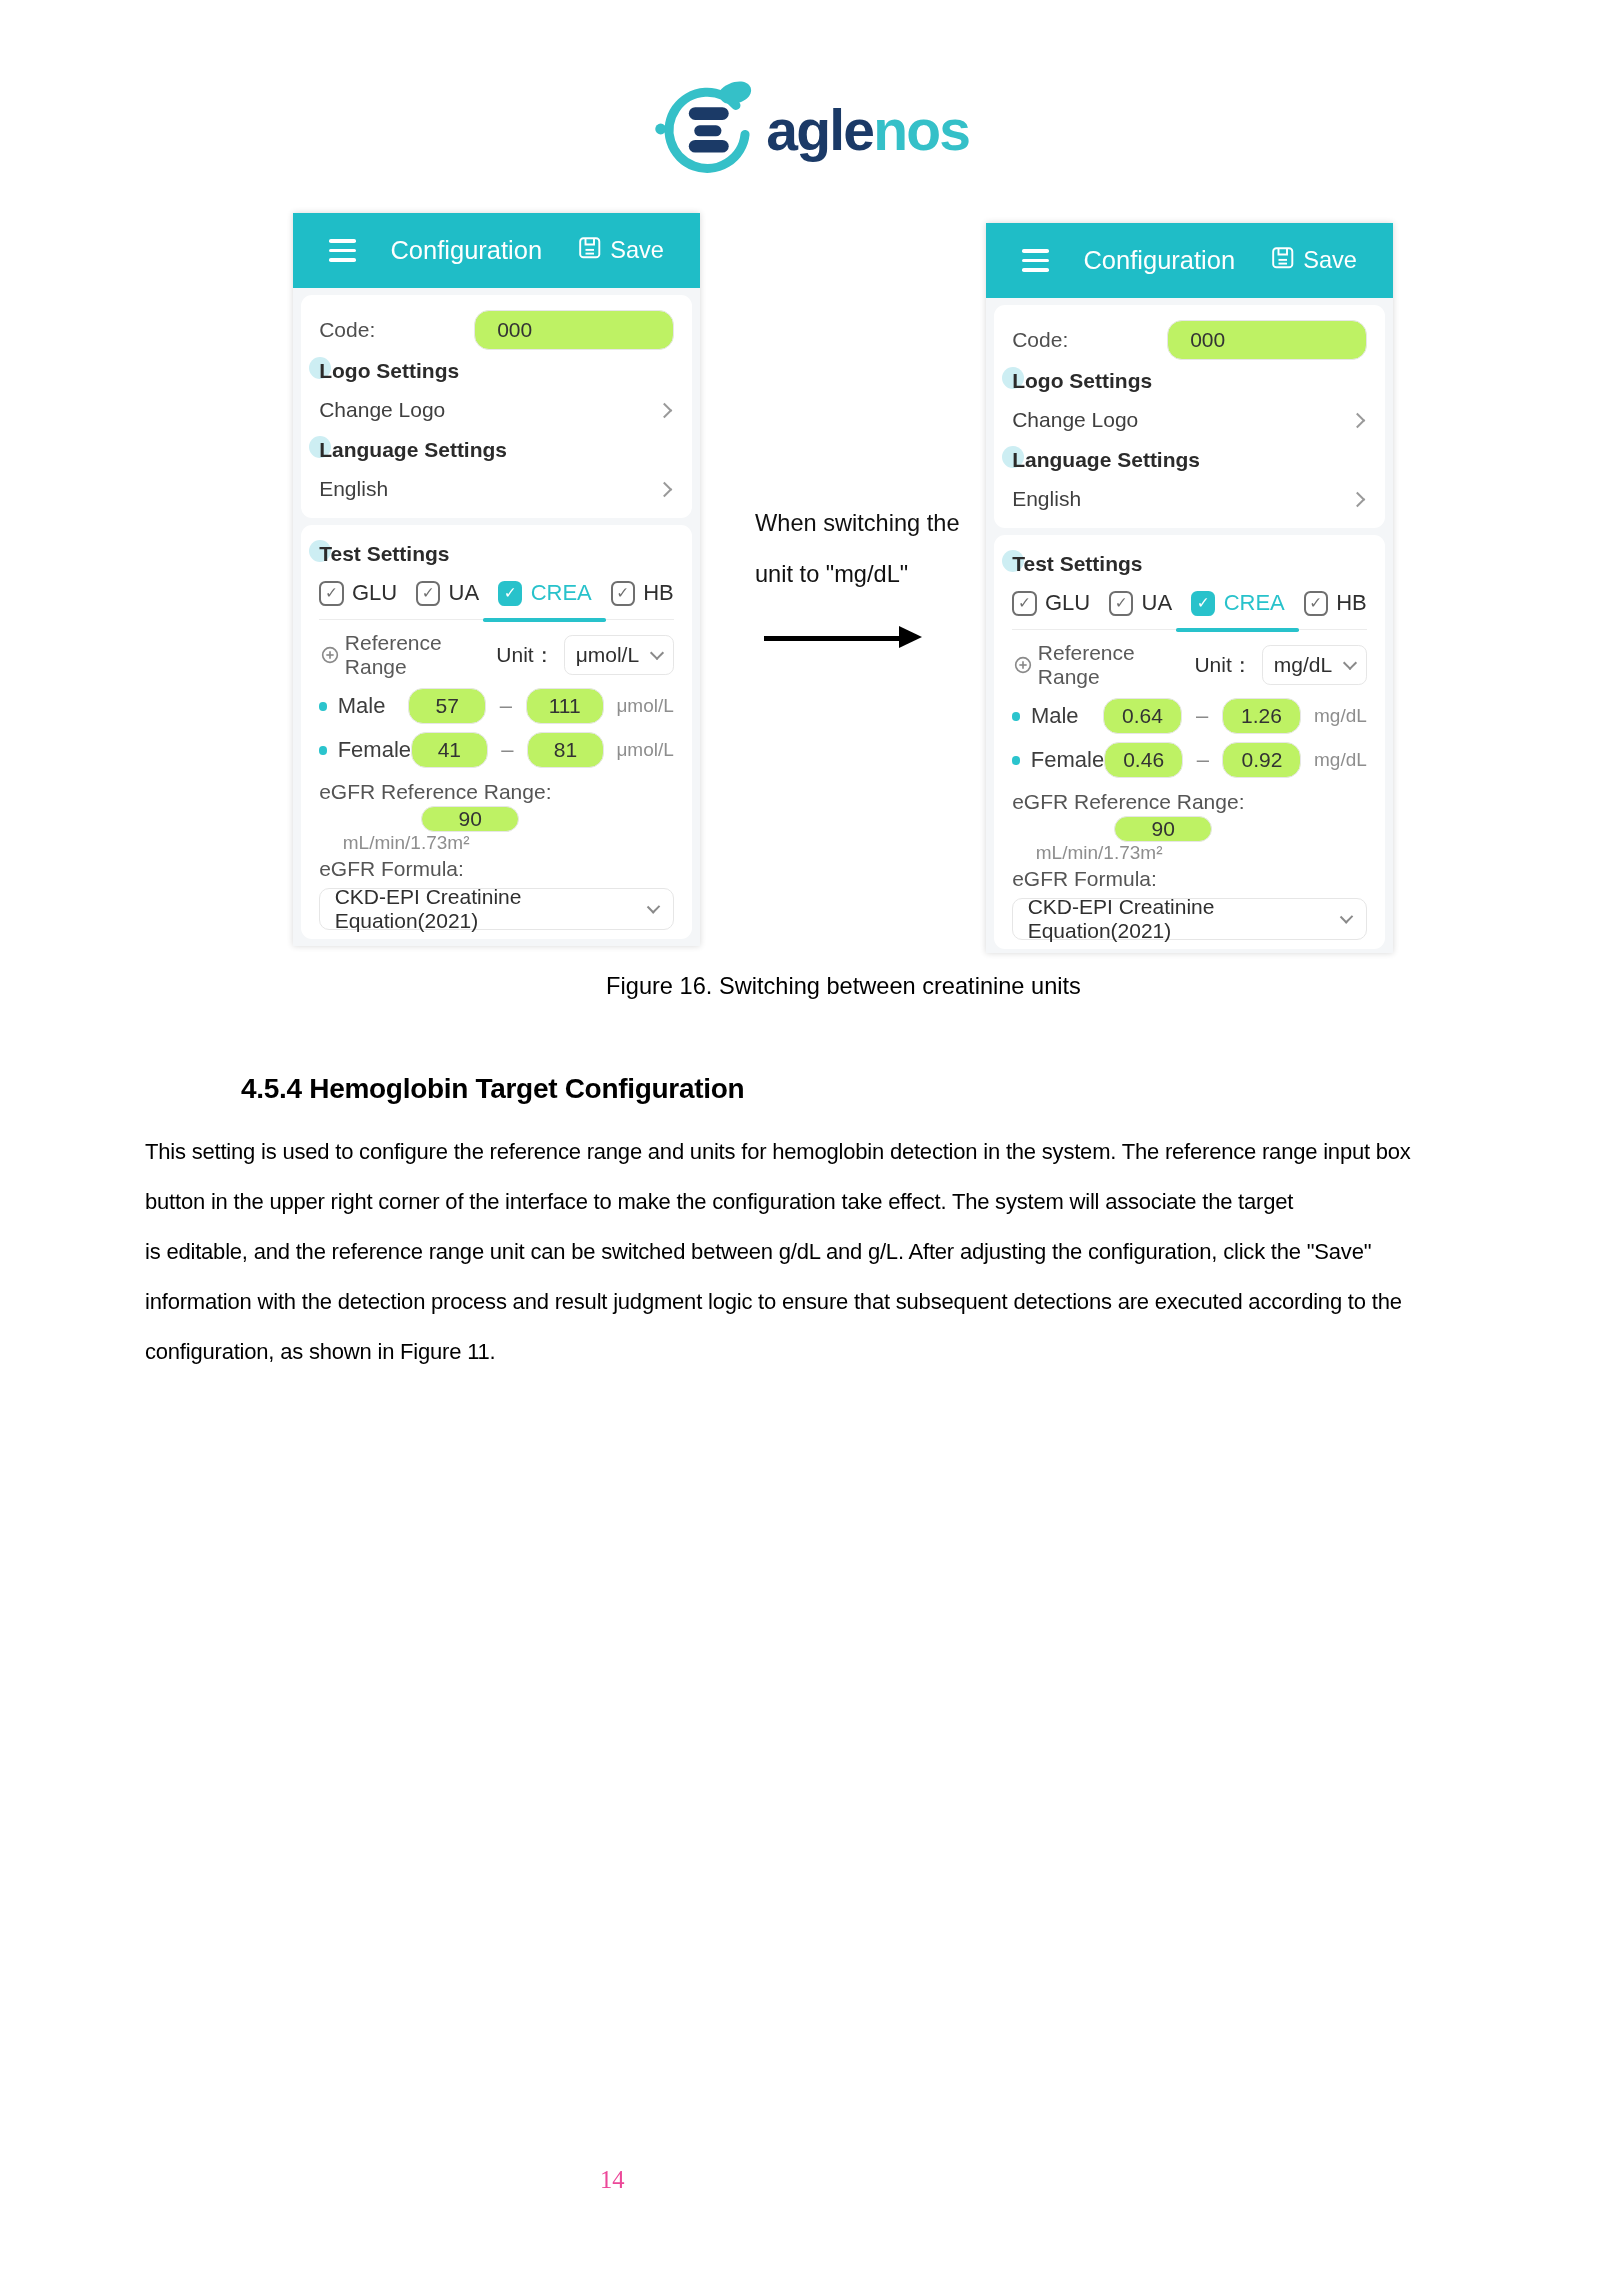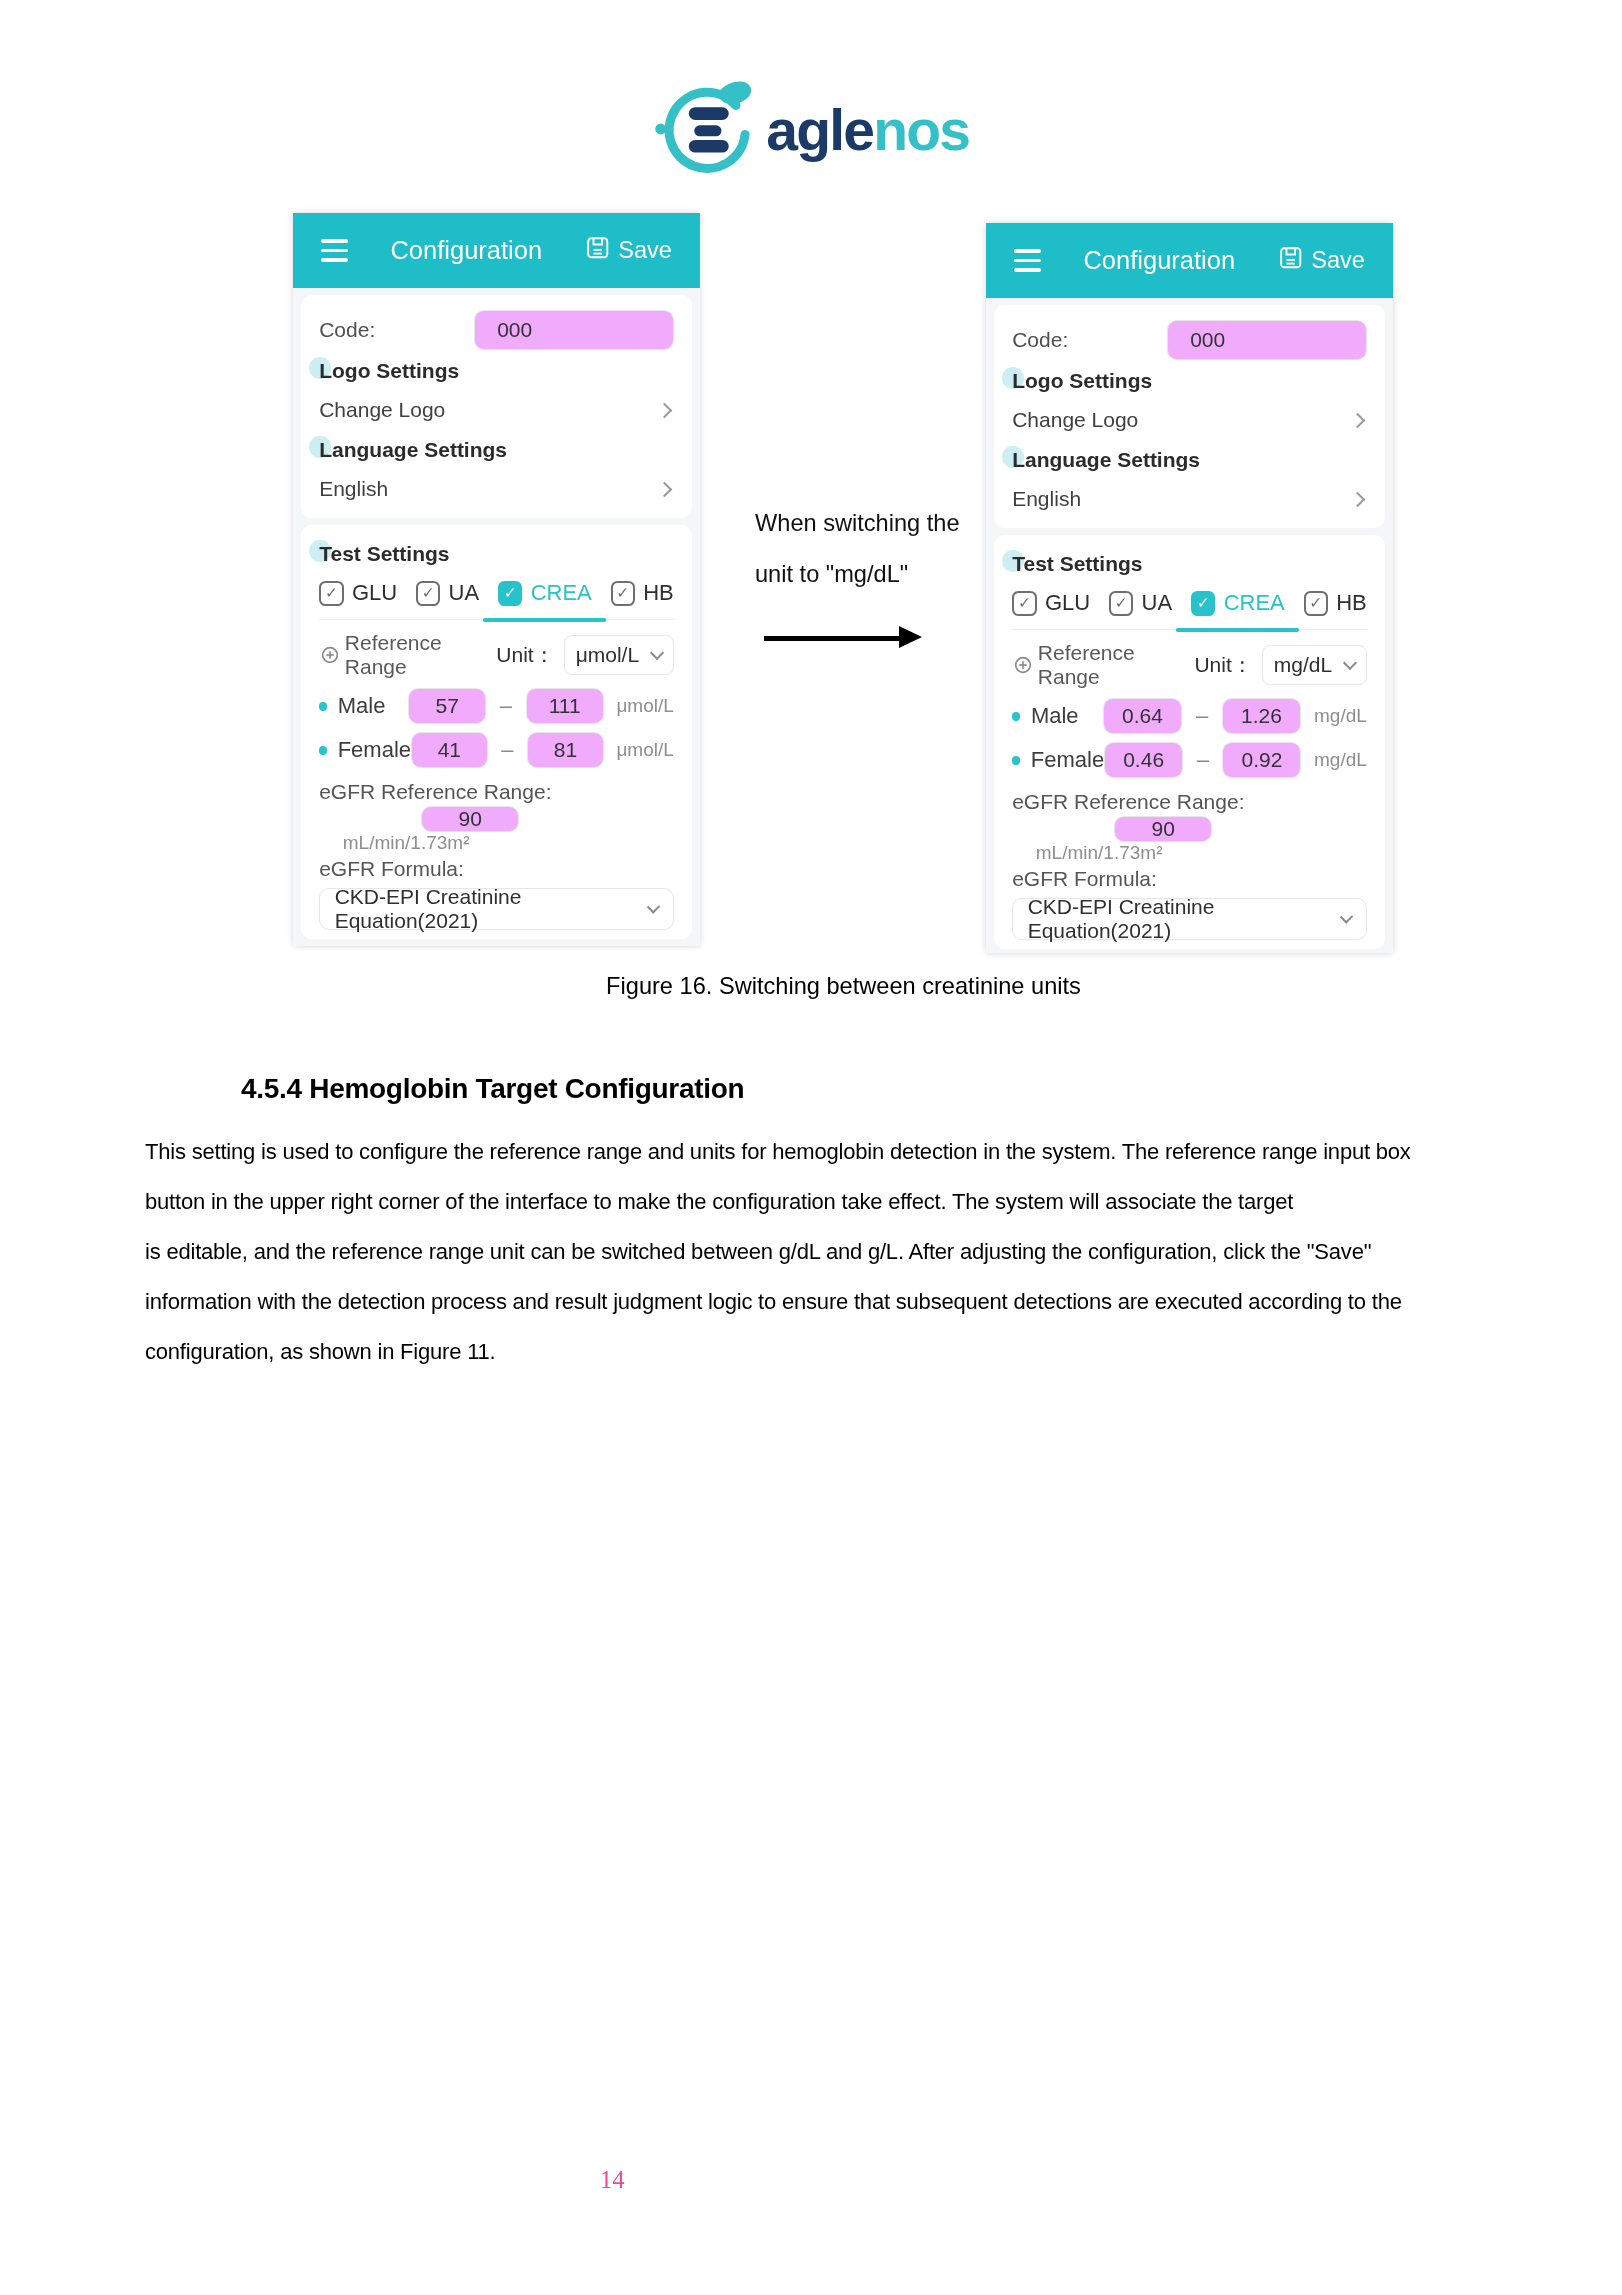--- a/index.html
+++ b/index.html
@@ -19,31 +19,31 @@
   .logo-dark { color:#1b3a67; }
   .logo-teal { color:#35c0c8; }
 
   
   .phone { position:absolute; width:407px; background:#f4f6f8;
            box-shadow:0 0 6.4px rgba(0,0,0,.16); overflow:hidden; }
   .phone-1 { left:293px; top:213px; height:733px; }
   .phone-2 { left:986px; top:223px; height:730px; }
 
   .phone-header { height:75px; background:#1fbdc7; display:flex; align-items:center;
-                  padding:0 28px; color:#fff; }
+                  padding:0 36px; color:#fff; }
   .menu-icon { display:flex; flex-direction:column; gap:6.4px; width:27px; cursor:pointer; }
   .menu-icon span { display:block; height:3.2px; background:#fff; border-radius:1.8px; }
   .phone-title { flex:1; text-align:center; font-size:25.5px; font-weight:400; }
   .save-btn { display:flex; align-items:center; gap:8.2px; font-size:23.6px; cursor:pointer; }
 
   .card { background:#fff; border-radius:11px; margin:7.3px 8.2px; padding:9px 18px; }
 
   .code-row { display:flex; align-items:center; height:44px; margin-top:3.6px; }
   .code-label { font-size:21px; color:#4f4f4f; width:155px; }
-  .field { border:1.8px solid #e6e6e6; border-radius:10px; background:#f0abfc;
+  .field { border:1.8px solid #e6e6e6; border-radius:15px; background:#bef264;
            display:flex; align-items:center; color:#333; font-size:21px; }
   .code-field { flex:1; height:40px; padding-left:22px; }
 
   .section-title { position:relative; font-weight:bold; font-size:21px; color:#2b2b2b;
                    padding:7.3px 0; }
   .section-title .dot { position:absolute; left:-10px; top:5.5px; width:22px; height:22px;
                         background:#cdeef3; border-radius:50%; }
   .section-title .txt { position:relative; }
 
   .nav-row { display:flex; justify-content:space-between; align-items:center;

